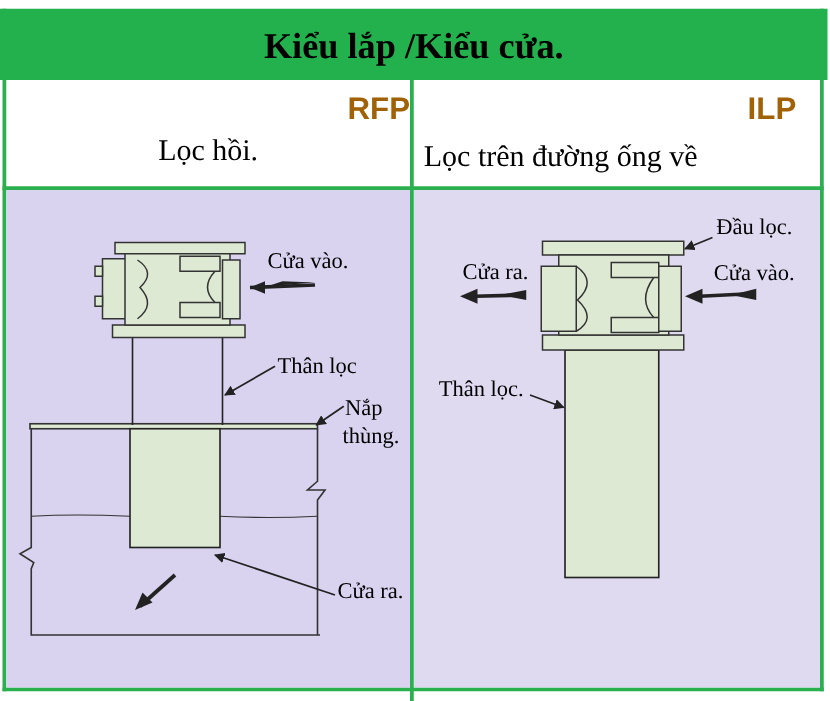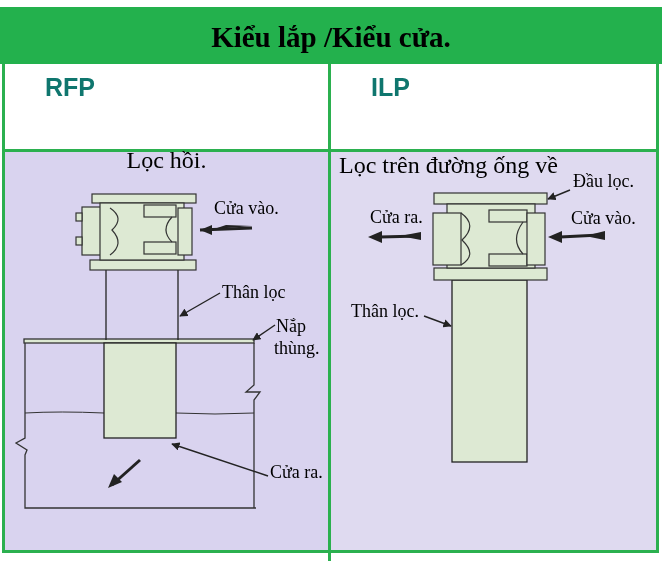--- a/index.html
+++ b/index.html
@@ -7,22 +7,22 @@
   .tbl { position:absolute; left:2px; top:7px; width:657px; height:546px;
          border:3px solid #2bb04f; border-top:none; box-sizing:border-box; }
   .hdr { position:absolute; left:0; top:7px; width:662px; height:57px; background:#23b14d; }
   .hdr-title { position:absolute; left:0; right:0; top:14px; text-align:center;
      font-family:"Liberation Serif", serif; font-weight:bold; font-size:29px; color:#000; }
   .vline { position:absolute; left:328px; top:64px; width:3px; height:497px; background:#2bb04f; }
   .hline { position:absolute; left:2px; top:149px; width:657px; height:3px; background:#2bb04f; }
   .cell-l { position:absolute; left:5px; top:152px; width:323px; height:398px; background:#d9d3ef; }
   .cell-r { position:absolute; left:331px; top:152px; width:325px; height:398px; background:#dfdaf0; }
   .code { position:absolute; font-family:"Liberation Sans", sans-serif; font-weight:bold;
-          font-size:25px; color:#0f766e; text-align:left;padding-left:40px; }
-  .sub { position:absolute; font-family:"Liberation Serif", serif; font-size:24px; color:#000; text-align:center;margin-top:39px; }
+          font-size:25px; color:#a16207; text-align:right; }
+  .sub { position:absolute; font-family:"Liberation Serif", serif; font-size:24px; color:#000; text-align:center; }
   svg { position:absolute; left:0; top:0; }
   .lbl { font-family:"Liberation Serif", serif; font-size:18px; fill:#000; }
 </style>
 </head>
 <body>
 
 <div class="tbl"></div>
 <div class="hdr">
   <div class="hdr-title">Kiểu lắp /Kiểu cửa.</div>
 </div>

